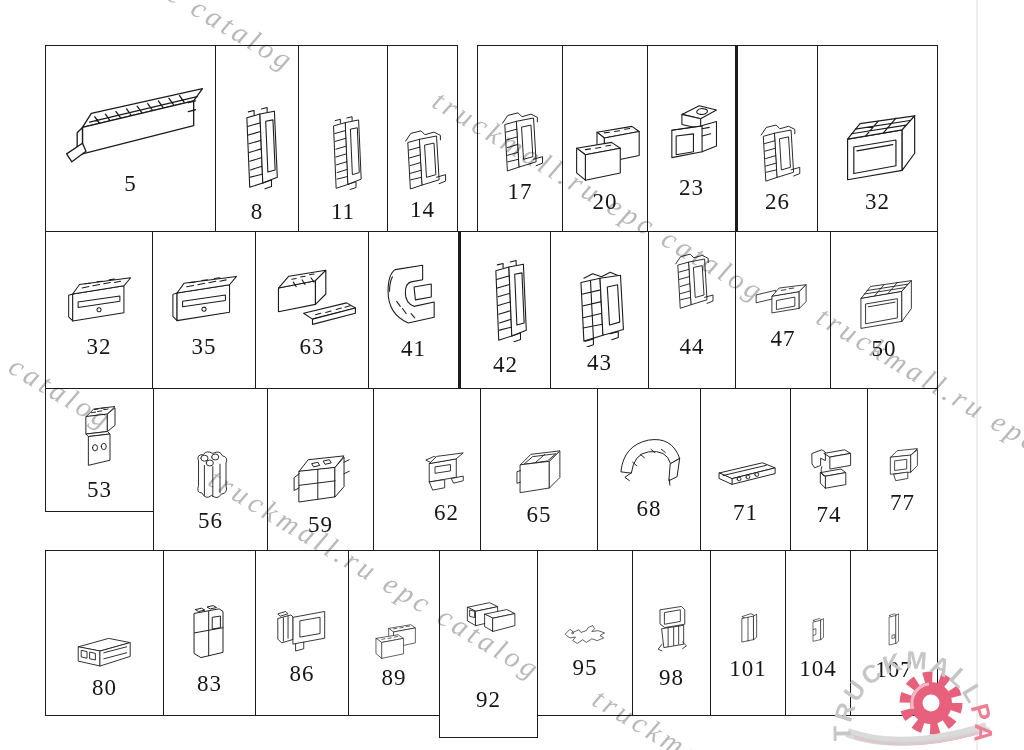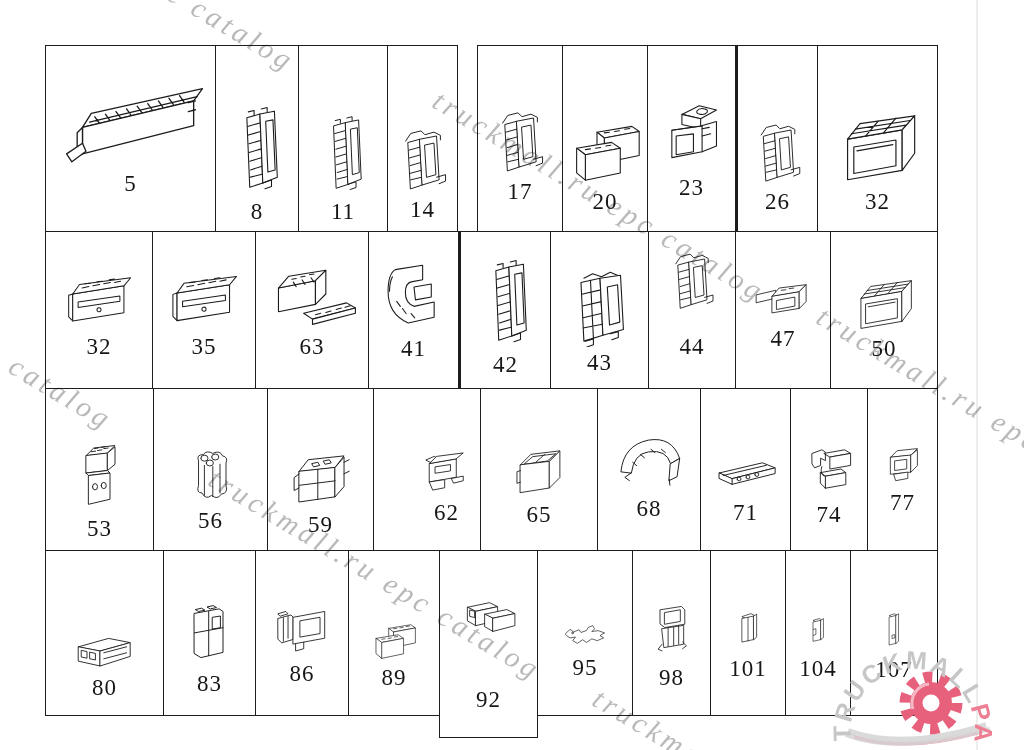--- a/index.html
+++ b/index.html
@@ -218,21 +218,21 @@
         <svg viewBox="0 0 110 100" width="64" height="72" preserveAspectRatio="xMidYMax meet">
           <path d="M16,40 L86,28 L86,80 L16,92 Z" class="sk skf"></path>
           <path d="M16,40 L32,20 L102,10 L86,28 Z" class="sk skf"></path>
           <path d="M86,28 L102,10 L102,58 L86,80 Z" class="sk skf"></path>
           <path d="M39,36 L55,17 M62,32 L78,13 M21,33 L91,22 M26,27 L96,16" class="sk skn"></path>
           <path d="M24,50 L78,41 L78,74 L24,84 Z" class="sk skn"></path>
           <path d="M28,55 L74,47" class="sk skn"></path>
         </svg>
         <span class="part-num" style="margin-bottom: 28px;">50</span>
       </div>
-      <div class="cell" style="left: 45px; top: 388px; width: 109px; height: 163px;">
+      <div class="cell" style="left: 45px; top: 388px; width: 109px; height: 124px;">
         <svg viewBox="0 0 80 120" width="50" height="92" preserveAspectRatio="xMidYMax meet">
           <path d="M18,28 L30,16 L64,12 L52,24 Z" class="sk skf"></path>
           <path d="M26,22 l7,-1 M36,20 l7,-1 M46,17 l7,-1 M31,17 l6,-1 M42,15 l6,-1" class="sk skn"></path>
           <path d="M18,28 L52,24 L52,52 L18,56 Z" class="sk skf"></path>
           <path d="M52,24 L64,14 L64,42 L52,52 Z" class="sk skf"></path>
           <path d="M18,56 L52,52 L56,56 L22,60 Z" class="sk skf"></path>
           <path d="M22,60 L56,56 L56,98 L22,106 Z" class="sk skf"></path>
           <path d="M28,78 q0,-5 4,-5 q4,0 4,5 q0,5 -4,5 q-4,0 -4,-5 Z M42,76 q0,-5 4,-5 q4,0 4,5 q0,5 -4,5 q-4,0 -4,-5 Z" class="sk skn"></path>
         </svg>
         <span class="part-num" style="margin-bottom: 10px;">53</span>

